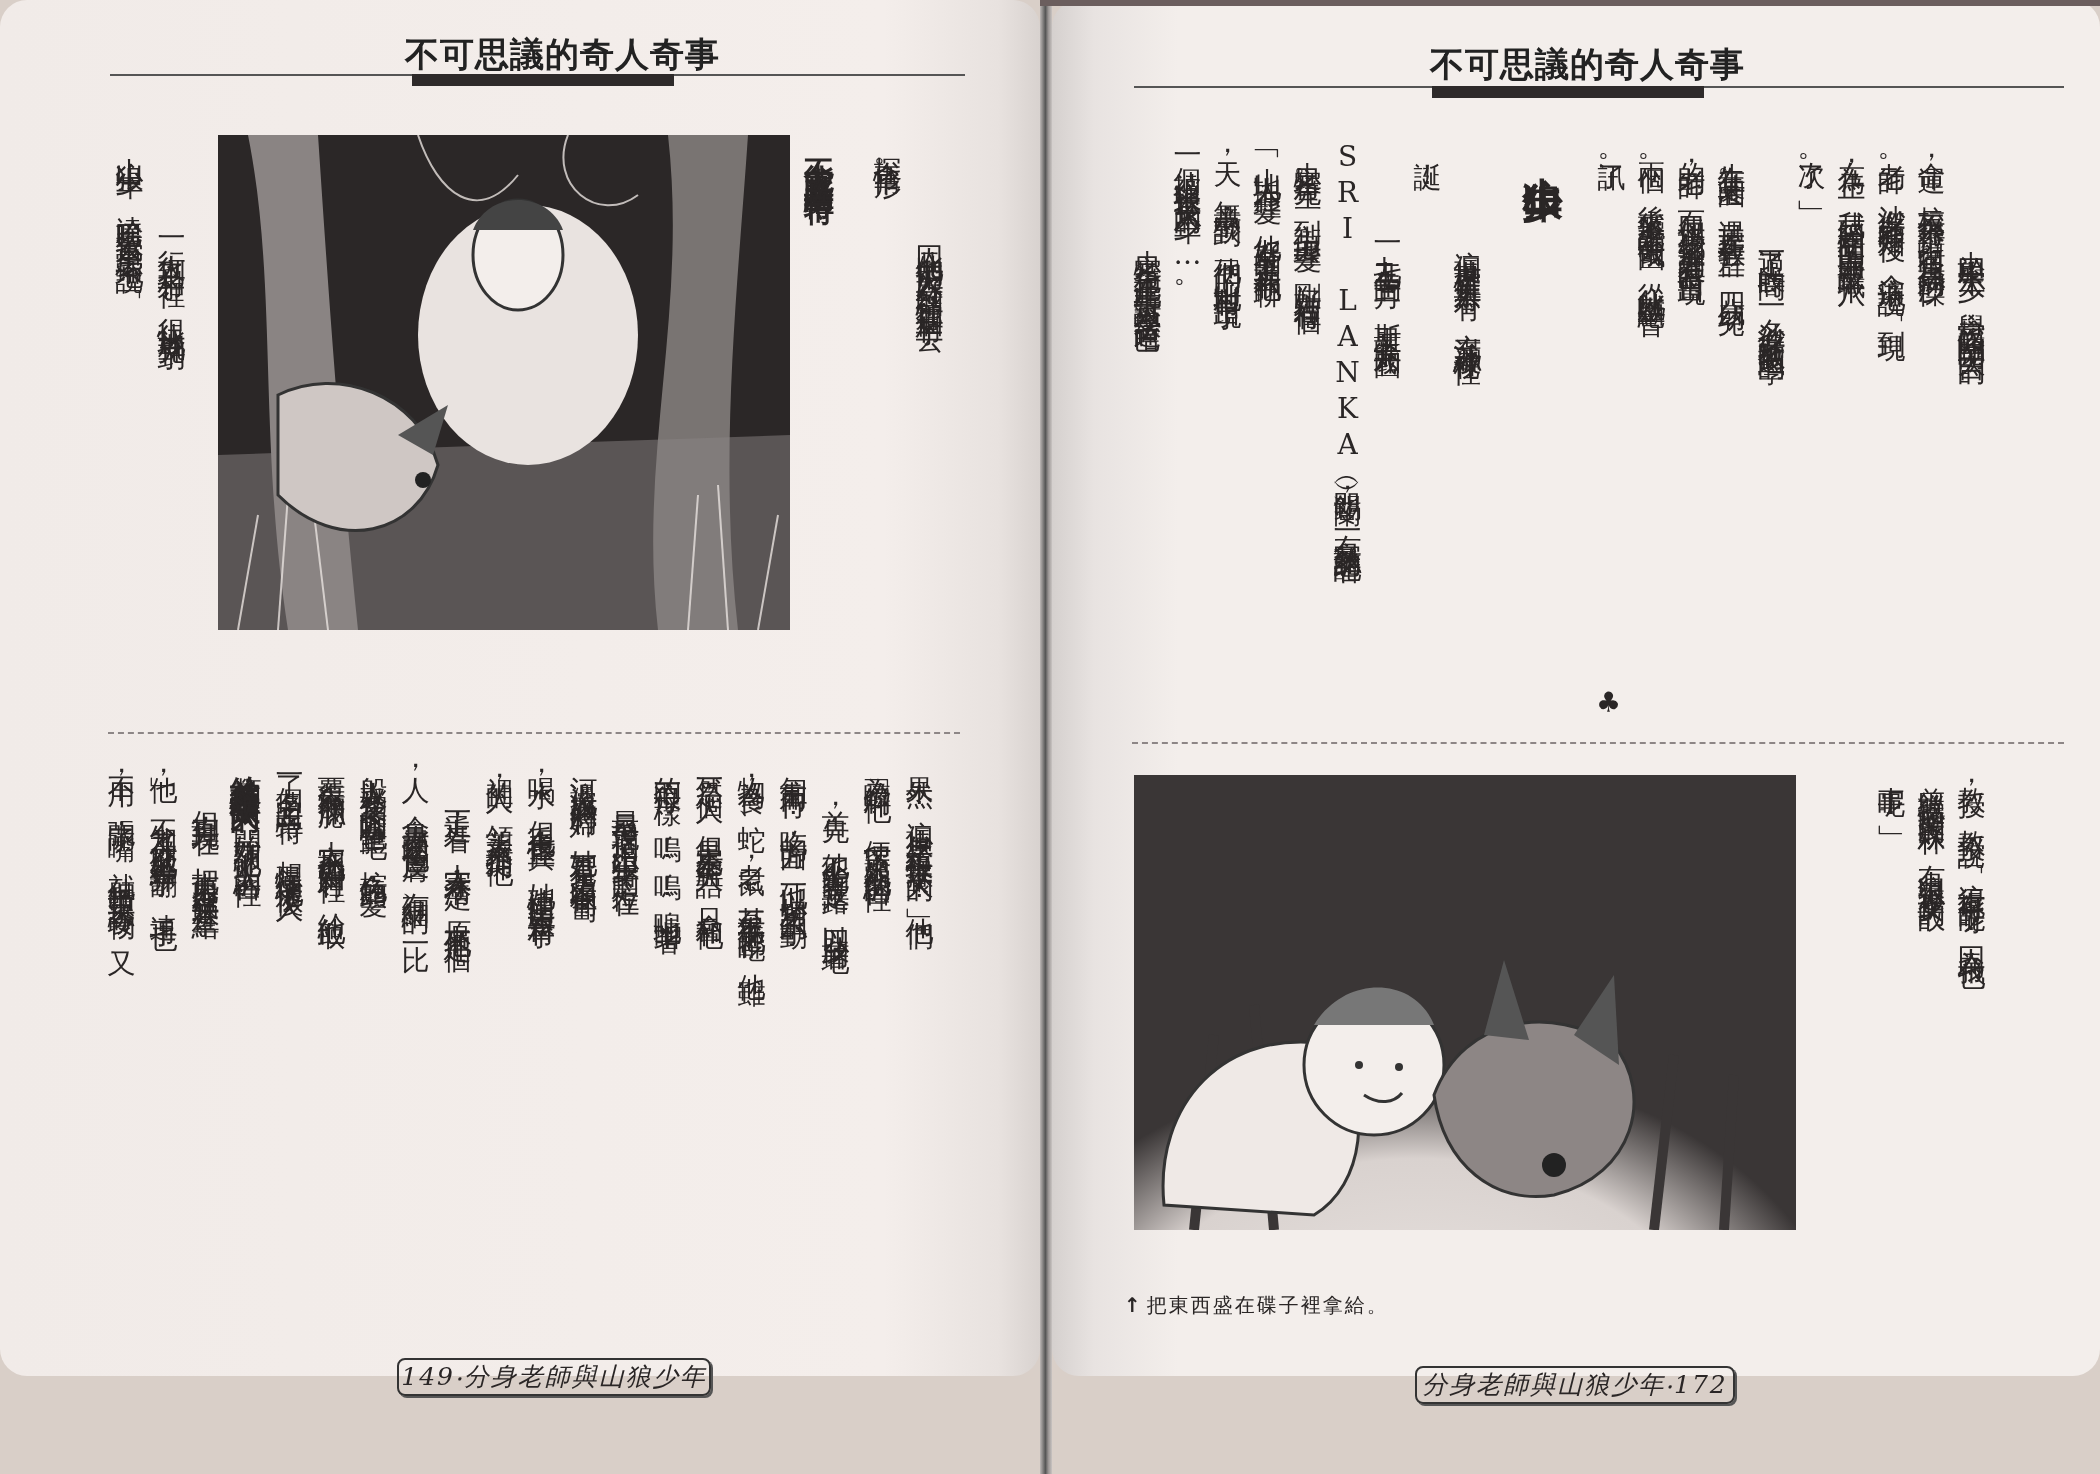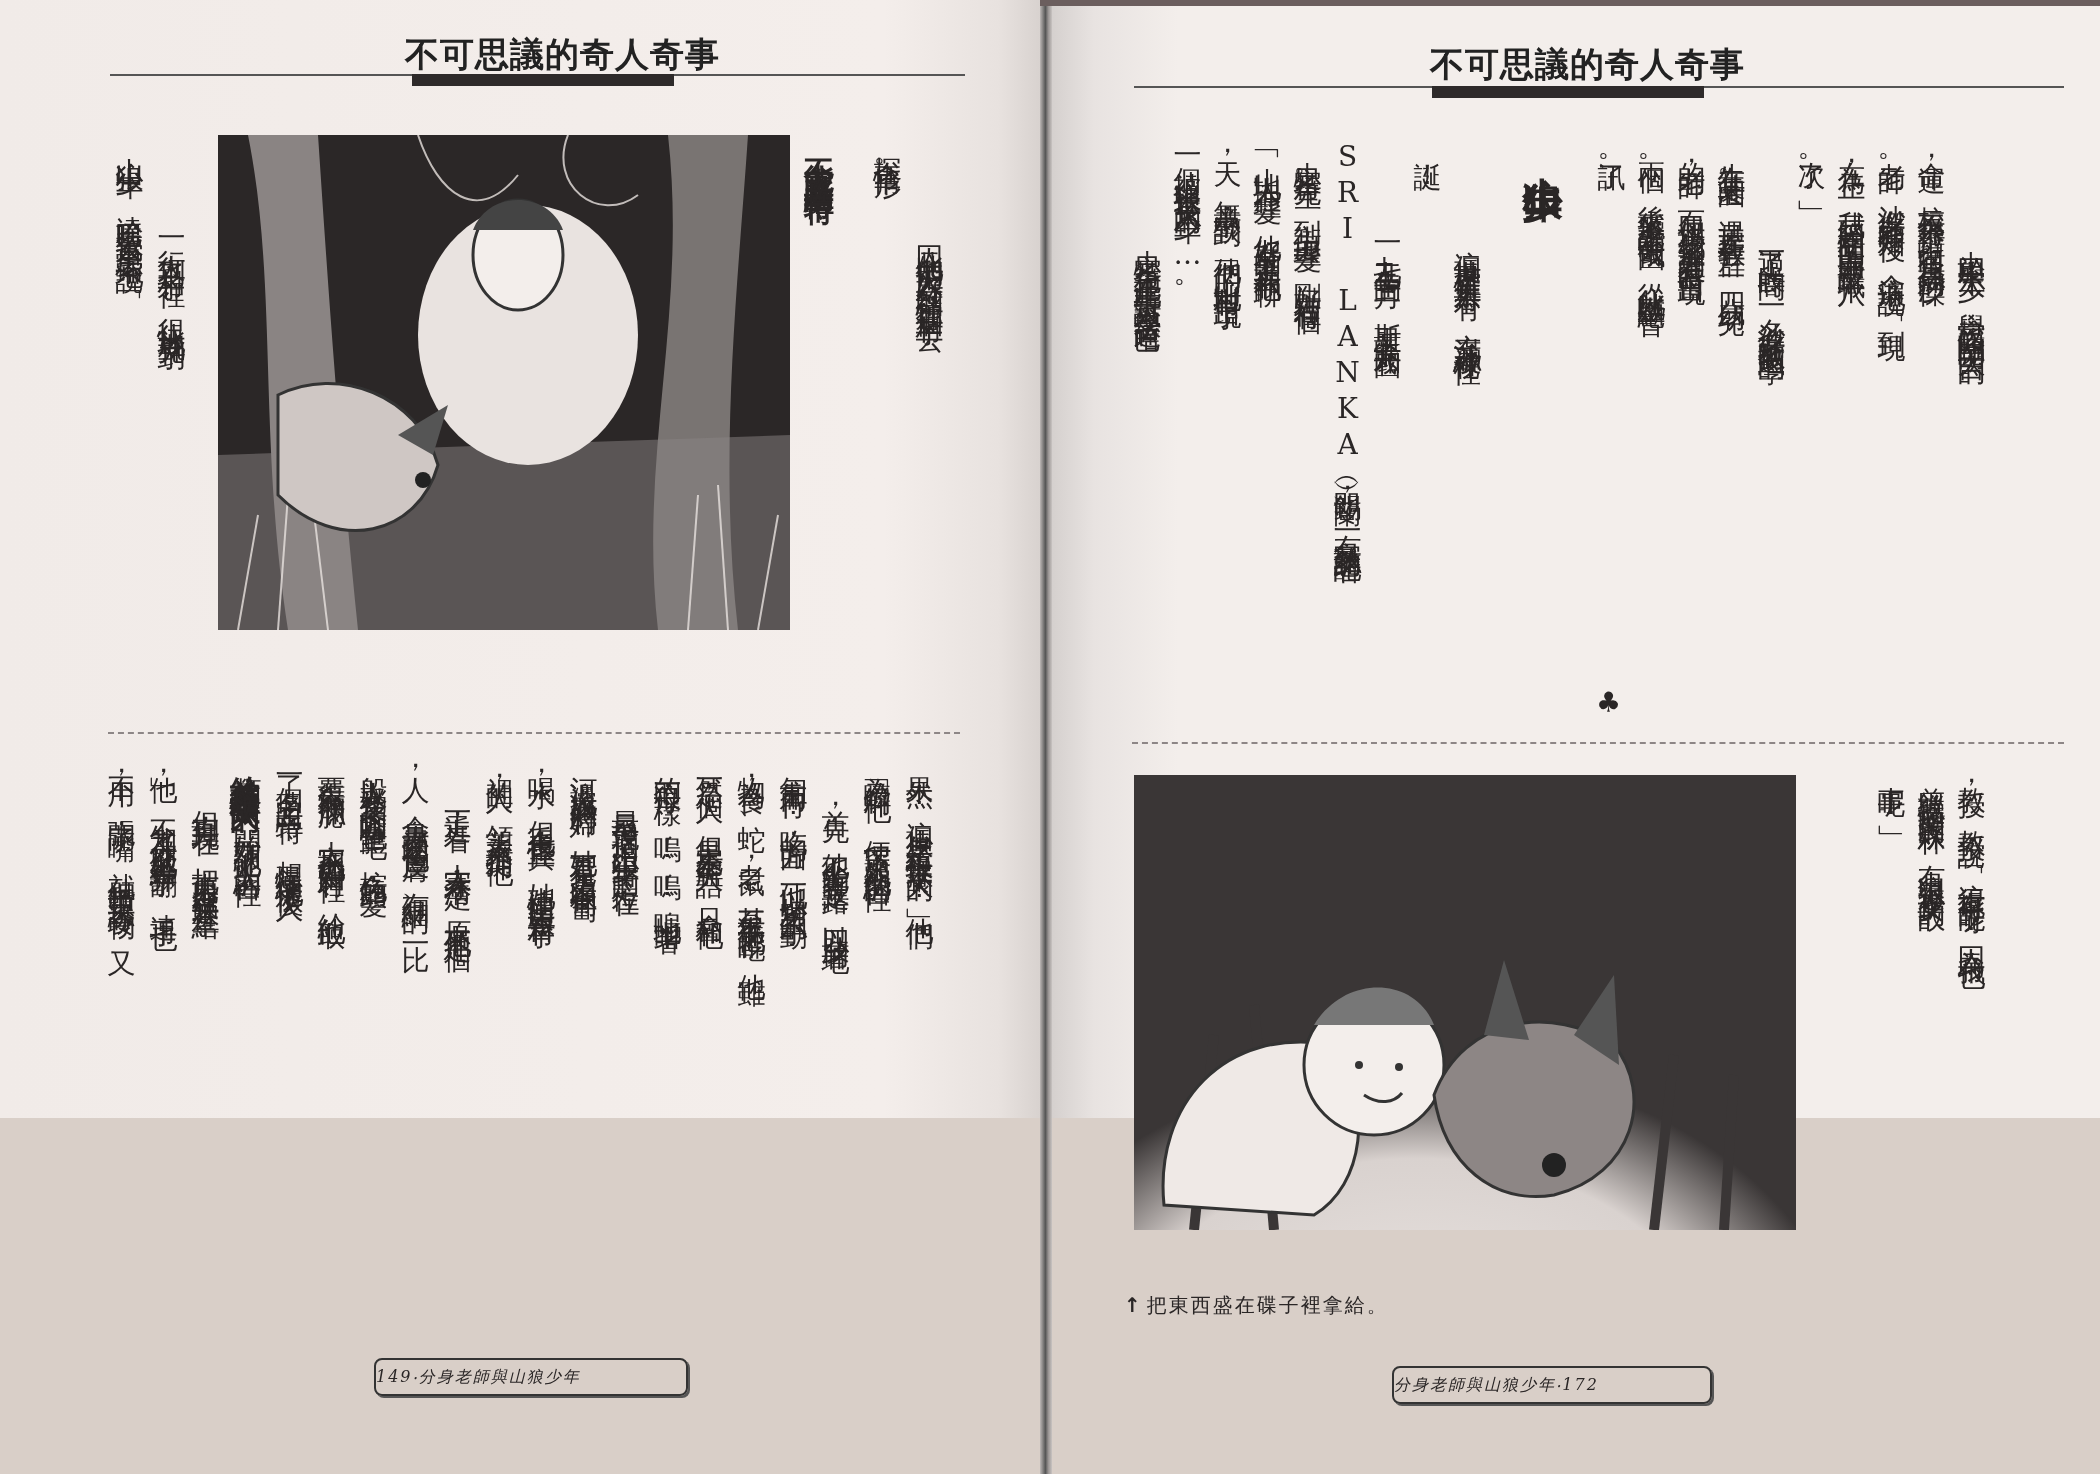--- a/index.html
+++ b/index.html
@@ -3,22 +3,23 @@
 <meta charset="utf-8">
 <style>
   html, body { margin:0; padding:0; }
   body {
     width:2100px; height:1474px; position:relative; overflow:hidden;
     background:#d9cfc8;
     font-family:"DejaVu Serif", "Liberation Serif", serif;
     color:#2a2626;
   }
   .page {
-    position:absolute; top:0; height:1118px;
+    position:absolute; top:0; height:1376px;
     background:#f3edea;
+    border-radius:27px;
   }
   #left-page { left:0; width:1040px; background:linear-gradient(to right,#f1ebe8 0%,#f4eeeb 85%,#e8e2df 96%,#d8d2cf 100%); }
   #right-page { left:1052px; width:1048px; background:linear-gradient(to right,#d5d0ce 0%,#e8e3e1 4%,#f3eeeb 12%,#f3eeeb 100%); }
   .spine { position:absolute; left:1040px; top:0; width:12px; height:1474px; background:linear-gradient(to right,#bdb8b6,#555 45%,#9a9594 70%,#c9c4c2); }
   .topedge { position:absolute; left:1040px; top:0; width:1060px; height:6px; background:#6b5e5e; }
 
   .running-head { position:absolute; font-family:"DejaVu Sans","Liberation Sans",sans-serif; font-size:34px; font-weight:bold; letter-spacing:1px; color:#222; }
   .head-rule { position:absolute; height:2px; background:#555; }
   .head-bar { position:absolute; height:12px; background:#2e2a2a; }
 
@@ -30,22 +31,22 @@
   .vcol.big-heading { font-family:"DejaVu Sans","Liberation Sans",sans-serif; font-weight:bold; font-size:40px; letter-spacing:2px; }
 
   .dotted { position:absolute; height:0; border-top:2px dashed #8d8686; }
 
   .illus { position:absolute; background:#3c3838; overflow:hidden; }
   .caption { position:absolute; font-size:20px; letter-spacing:2px; white-space:nowrap; }
   .caption .arrow { font-family:"DejaVu Sans",sans-serif; font-weight:bold; margin-right:4px; }
 
   .folio {
     position:absolute; border:2px solid #333; border-radius:8px; height:34px;
-    box-shadow:2px 2px 0 #555; font-size:16px; line-height:34px; 
-    letter-spacing:2px; font-style:italic;
+    box-shadow:2px 2px 0 #555; font-size:25px; line-height:34px; text-align:center;
+    letter-spacing:2px; font-style:italic;margin-left:23px;
   }
 </style>
 </head>
 <body>
 
 <div class="page" id="left-page">
   <div class="running-head" style="left:405px; top:32px;">不可思議的奇人奇事</div>
   <div class="head-rule" style="left:110px; top:74px; width:855px;"></div>
   <div class="head-bar" style="left:412px; top:74px; width:262px;"></div>
 

